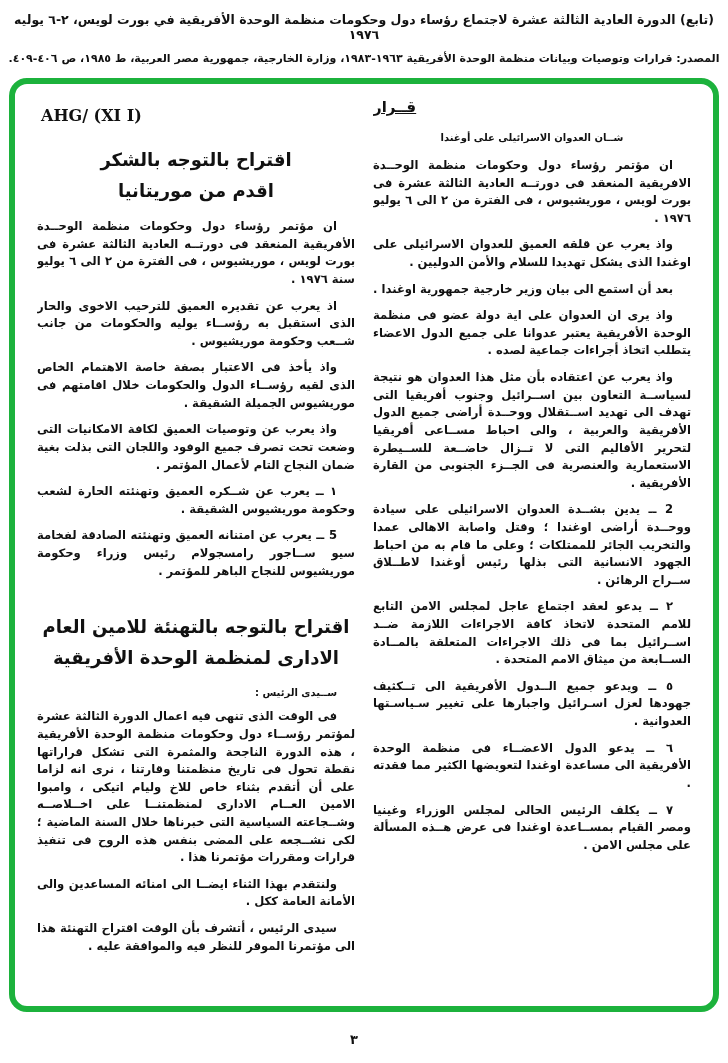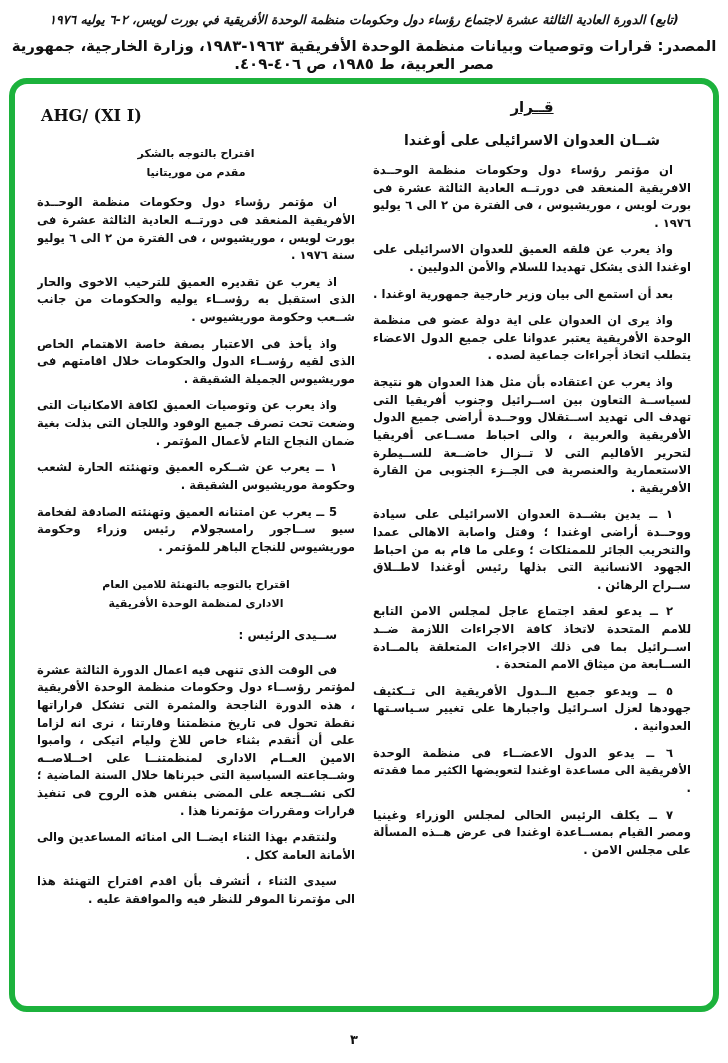--- a/index.html
+++ b/index.html
@@ -11,22 +11,22 @@
     font-family: "DejaVu Sans", sans-serif;
     color: #111111;
     overflow: hidden;
   }
 
   
   .page-header {
     position: absolute; top: 12px; left: 0; right: 0;
     text-align: center; direction: rtl;
   }
-  .hdr1 { font-size: 12.5px; font-weight: bold; letter-spacing: 0; font-style: italic; }
-  .hdr2 { font-size: 15px; font-weight: bold; margin-top: 10px; }
+  .hdr1 { font-size: 12.5px; font-weight: bold; letter-spacing: 0; }
+  .hdr2 { font-size: 11px; font-weight: bold; margin-top: 10px; }
 
   
   .frame {
     position: absolute;
     left: 9px; top: 78px;
     width: 710px; height: 934px;
     border: 6px solid #1cb23c;
     border-radius: 18px;
     padding: 14px 22px 10px 22px;
     overflow: hidden;
@@ -37,36 +37,36 @@
   }
   .col { flex: 1 1 0; overflow: hidden; direction: rtl; }
 
   .doc-ref {
     direction: ltr; text-align: left;
     font-family: "DejaVu Serif", serif;
     font-weight: bold; font-size: 16px;
     margin: 8px 0 20px 4px;
   }
 
-  .res-title   { text-align: center; font-weight: bold; font-size: 15px;   margin: 0 0 16px 0; text-decoration: underline; }
-  .res-sub     { text-align: center; font-weight: bold; font-size: 14px; margin: 0 0 14px 0; }
-  .sec-title   { text-align: center; font-weight: bold; font-size: 11px; line-height: 1.7; margin: 0 0 12px 0; }
-  .sec2-gap    { margin-top: 20px; }
+  .res-title   { text-align: left; font-weight: bold; font-size: 15px;   margin: 0 0 16px 0; text-decoration: underline; }
+  .res-sub     { text-align: center; font-weight: bold; font-size: 10px; margin: 0 0 14px 0; }
+  .sec-title   { text-align: center; font-weight: bold; font-size: 18px; line-height: 1.7; margin: 0 0 12px 0; }
+  .sec2-gap    { margin-top: 32px; }
 
   p.para {
     font-size: 11.6px; font-weight: bold;
     line-height: 1.52;
     text-align: justify; text-align-last: right;
     margin: 0 0 9px 0;
     text-indent: 18px;
     direction: rtl;
   }
   p.salutation {
-    font-size: 12px; font-weight: bold;
-    margin: 14px 0 20px 0; text-indent: 18px; direction: rtl;
+    font-size: 10px; font-weight: bold;
+    margin: 14px 0 10px 0; text-indent: 18px; direction: rtl;
   }
 
   .page-number {
     position: absolute; bottom: 16px; left: 350px;
     font-size: 13px; font-weight: bold;
   }
 </style>
 </head>
 <body>
 
@@ -79,46 +79,46 @@
   <div class="columns">
 
     <div class="col">
       <div class="res-title">قــرار</div>
       <div class="res-sub">شــان العدوان الاسرائيلى على أوغندا</div>
       <p class="para">ان مؤتمر رؤساء دول وحكومات منظمة الوحــدة الافريقية المنعقد فى دورتــه العادية الثالثة عشرة فى بورت لويس ، موريشيوس ، فى الفترة من ٢ الى ٦ يوليو ١٩٧٦ .</p>
       <p class="para">واذ يعرب عن قلقه العميق للعدوان الاسرائيلى على اوغندا الذى يشكل تهديدا للسلام والأمن الدوليين .</p>
       <p class="para">بعد أن استمع الى بيان وزير خارجية جمهورية اوغندا .</p>
       <p class="para">واذ يرى ان العدوان على اية دولة عضو فى منظمة الوحدة الأفريقية يعتبر عدوانا على جميع الدول الاعضاء يتطلب اتخاذ أجراءات جماعية لصده .</p>
       <p class="para">واذ يعرب عن اعتقاده بأن مثل هذا العدوان هو نتيجة لسياســة التعاون بين اســرائيل وجنوب أفريقيا التى تهدف الى تهديد اســتقلال ووحــدة أراضى جميع الدول الأفريقية والعربية ، والى احباط مســاعى أفريقيا لتحرير الأقاليم التى لا تــزال خاضــعة للســيطرة الاستعمارية والعنصرية فى الجــزء الجنوبى من القارة الأفريقية .</p>
-      <p class="para">١ ــ يدين بشــدة العدوان الاسرائيلى على سيادة ووحــدة أراضى اوغندا ؛ وقتل واصابة الاهالى عمدا والتخريب الجائر للممتلكات ؛ وعلى ما قام به من احباط الجهود الانسانية التى بذلها رئيس أوغندا لاطــلاق ســراح الرهائن .</p>
+      <p class="para">2 ــ يدين بشــدة العدوان الاسرائيلى على سيادة ووحــدة أراضى اوغندا ؛ وقتل واصابة الاهالى عمدا والتخريب الجائر للممتلكات ؛ وعلى ما قام به من احباط الجهود الانسانية التى بذلها رئيس أوغندا لاطــلاق ســراح الرهائن .</p>
       <p class="para">٢ ــ يدعو لعقد اجتماع عاجل لمجلس الامن التابع للامم المتحدة لاتخاذ كافة الاجراءات اللازمة ضــد اســرائيل بما فى ذلك الاجراءات المتعلقة بالمــادة الســابعة من ميثاق الامم المتحدة .</p>
       <p class="para">٥ ــ ويدعو جميع الــدول الأفريقية الى تــكثيف جهودها لعزل اسـرائيل واجبارها على تغيير سـياسـتها العدوانية .</p>
       <p class="para">٦ ــ يدعو الدول الاعضــاء فى منظمة الوحدة الأفريقية الى مساعدة اوغندا لتعويضها الكثير مما فقدته .</p>
       <p class="para">٧ ــ يكلف الرئيس الحالى لمجلس الوزراء وغينيا ومصر القيام بمســاعدة اوغندا فى عرض هــذه المسألة على مجلس الامن .</p>
     </div>
 
     <div class="col">
       <div class="doc-ref">AHG/ (XI I)</div>
       <div class="sec-title">
         <div>اقتراح بالتوجه بالشكر</div>
-        <div>مقدم من موريتانيا</div>
+        <div>اقدم من موريتانيا</div>
       </div>
       <p class="para">ان مؤتمر رؤساء دول وحكومات منظمة الوحــدة الأفريقية المنعقد فى دورتــه العادية الثالثة عشرة فى بورت لويس ، موريشيوس ، فى الفترة من ٢ الى ٦ يوليو سنة ١٩٧٦ .</p>
       <p class="para">اذ يعرب عن تقديره العميق للترحيب الاخوى والحار الذى استقبل به رؤســاء يوليه والحكومات من جانب شــعب وحكومة موريشيوس .</p>
       <p class="para">واذ يأخذ فى الاعتبار بصفة خاصة الاهتمام الخاص الذى لقيه رؤســاء الدول والحكومات خلال اقامتهم فى موريشيوس الجميلة الشقيقة .</p>
       <p class="para">واذ يعرب عن وتوصيات العميق لكافة الامكانيات التى وضعت تحت تصرف جميع الوفود واللجان التى بذلت بغية ضمان النجاح التام لأعمال المؤتمر .</p>
       <p class="para">١ ــ يعرب عن شــكره العميق وتهنئته الحارة لشعب وحكومة موريشيوس الشقيقة .</p>
       <p class="para">5 ــ يعرب عن امتنانه العميق وتهنئته الصادقة لفخامة سيو ســاجور رامسجولام رئيس وزراء وحكومة موريشيوس للنجاح الباهر للمؤتمر .</p>
 
       <div class="sec-title sec2-gap">
         <div>اقتراح بالتوجه بالتهنئة للامين العام</div>
         <div>الادارى لمنظمة الوحدة الأفريقية</div>
       </div>
       <p class="salutation">ســيدى الرئيس :</p>
       <p class="para">فى الوقت الذى تنهى فيه اعمال الدورة الثالثة عشرة لمؤتمر رؤســاء دول وحكومات منظمة الوحدة الأفريقية ، هذه الدورة الناجحة والمثمرة التى تشكل قراراتها نقطة تحول فى تاريخ منظمتنا وقارتنا ، نرى انه لزاما على أن أتقدم بثناء خاص للاخ وليام اتيكى ، وامبوا الامين العــام الادارى لمنظمتنــا على اخــلاصــه وشــجاعته السياسية التى خبرناها خلال السنة الماضية ؛ لكى نشــجعه على المضى بنفس هذه الروح فى تنفيذ قرارات ومقررات مؤتمرنا هذا .</p>
       <p class="para">ولنتقدم بهذا الثناء ايضــا الى امنائه المساعدين والى الأمانة العامة ككل .</p>
-      <p class="para">سيدى الثناء ، أتشرف بأن اقدم اقتراح التهنئة هذا الى مؤتمرنا الموقر للنظر فيه والموافقة عليه .</p>
+      <p class="para">سيدى الرئيس ، أتشرف بأن الوقت اقتراح التهنئة هذا الى مؤتمرنا الموقر للنظر فيه والموافقة عليه .</p>
     </div>
 
   </div>
 </div>
 
 <div class="page-number">٣</div>
 
 </body></html>

